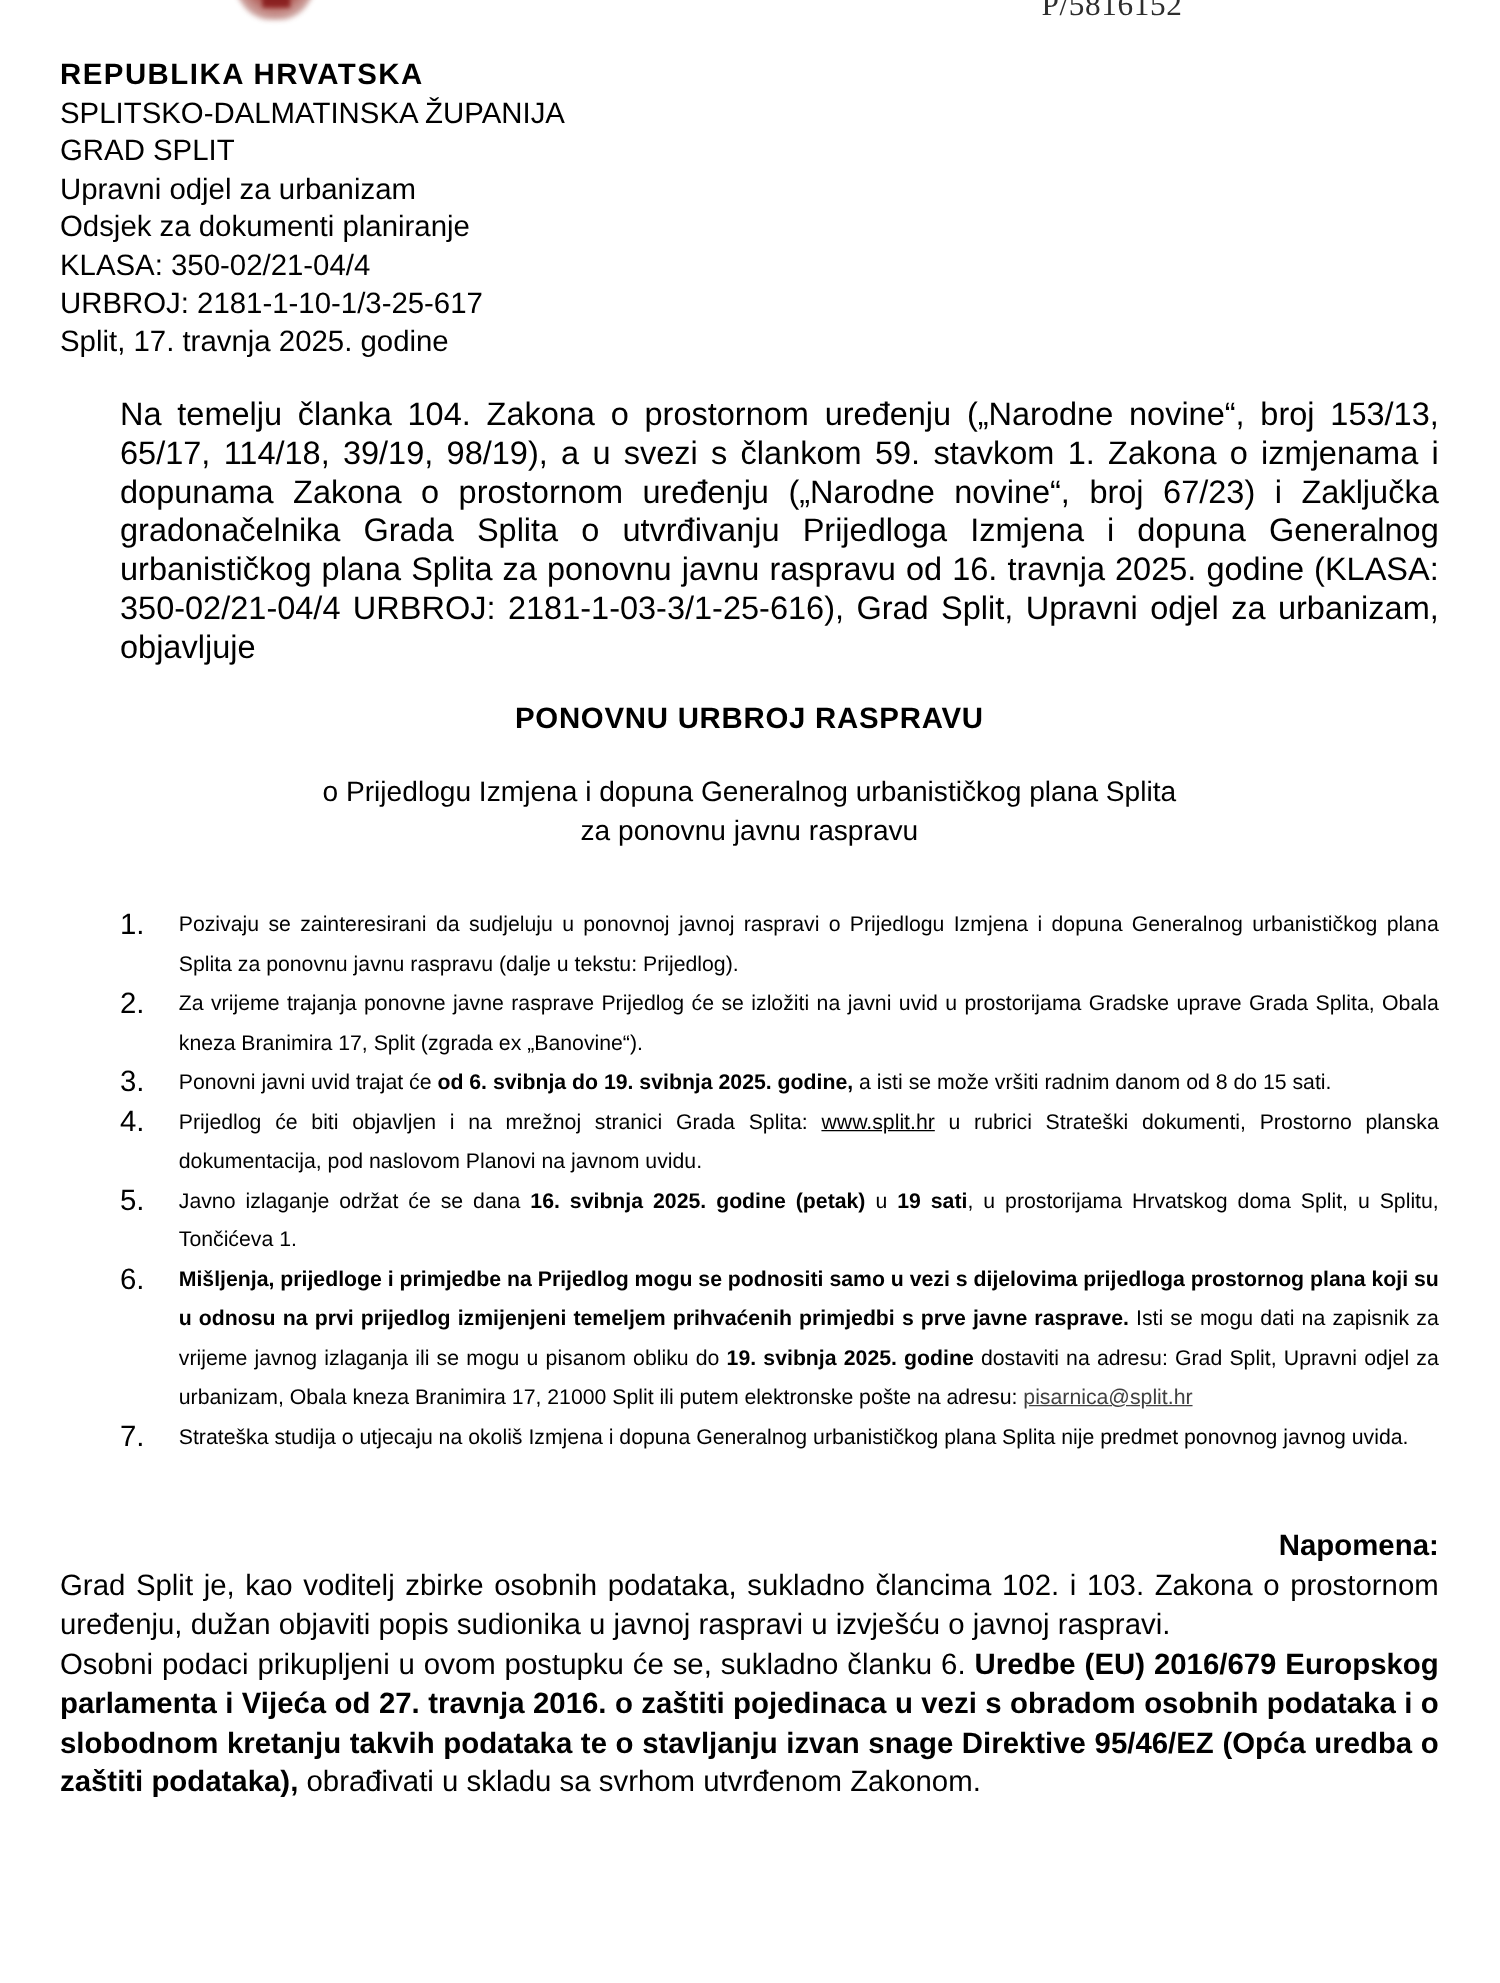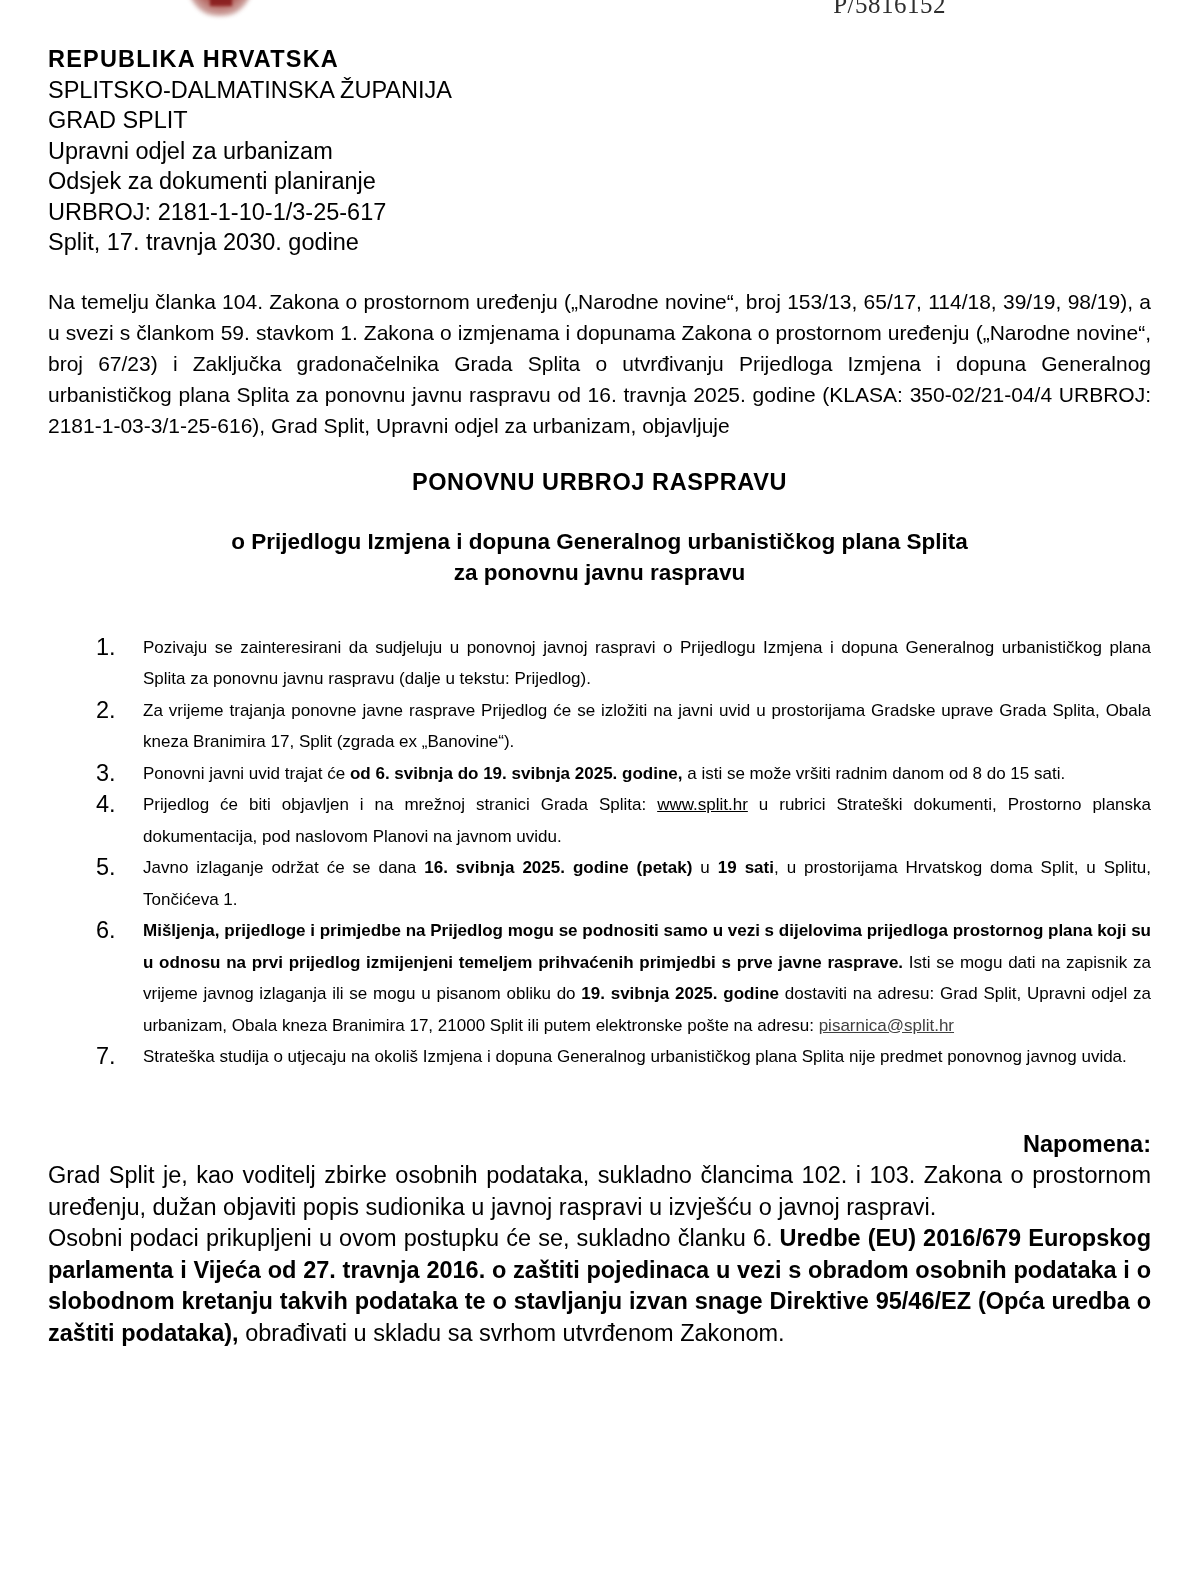--- a/index.html
+++ b/index.html
@@ -73,38 +73,39 @@
   }
   .letterhead .lh-line { display: block; }
   .letterhead .lh-line.strong {
     font-weight: bold;
     letter-spacing: 1.2px;
     font-size: 23.5px;
   }
 
   .intro {
     margin-top: 28px;
-    font-size: 21px;
+    font-size: 26px;
     line-height: 31px;
     text-align: justify;
     text-justify: inter-word;
+    margin-left: 48px;
   }
 
   .title-block {
     margin-top: 28px;
     text-align: center;
   }
   .title-main {
     font-weight: bold;
     font-size: 23.5px;
     letter-spacing: .6px;
   }
   .title-sub {
     margin-top: 30px;
-    font-weight: bold;
+    font-weight: normal;
     font-size: 22.5px;
     line-height: 31px;
   }
 
   
   ol.items {
     margin: 44px 0 0 0;
     padding: 0;
     list-style: none;
     counter-reset: itm;
@@ -164,22 +165,23 @@
 </div>
 
 <div class="page">
 
   <div class="letterhead">
     <span class="lh-line strong">REPUBLIKA HRVATSKA</span>
     <span class="lh-line">SPLITSKO-DALMATINSKA ŽUPANIJA</span>
     <span class="lh-line">GRAD SPLIT</span>
     <span class="lh-line">Upravni odjel za urbanizam</span>
     <span class="lh-line">Odsjek za dokumenti planiranje</span>
+    <span class="lh-line">KLASA: 350-02/21-04/4</span>
     <span class="lh-line">URBROJ: 2181-1-10-1/3-25-617</span>
-    <span class="lh-line">Split, 17. travnja 2030. godine</span>
+    <span class="lh-line">Split, 17. travnja 2025. godine</span>
   </div>
 
   <div class="intro">Na temelju članka 104. Zakona o prostornom uređenju („Narodne novine“, broj 153/13,  65/17, 114/18, 39/19, 98/19), a u svezi s člankom 59. stavkom 1. Zakona o izmjenama i dopunama Zakona o prostornom uređenju („Narodne novine“, broj 67/23) i Zaključka gradonačelnika Grada Splita o utvrđivanju Prijedloga Izmjena i dopuna Generalnog urbanističkog plana Splita za ponovnu javnu raspravu od 16. travnja 2025. godine (KLASA: 350-02/21-04/4 URBROJ: 2181-1-03-3/1-25-616), Grad Split, Upravni odjel za urbanizam, objavljuje</div>
 
   <div class="title-block">
     <div class="title-main">PONOVNU URBROJ RASPRAVU</div>
     <div class="title-sub">
       <span>o Prijedlogu Izmjena i dopuna Generalnog urbanističkog plana Splita</span><br>
       <span>za ponovnu javnu raspravu</span>
     </div>

